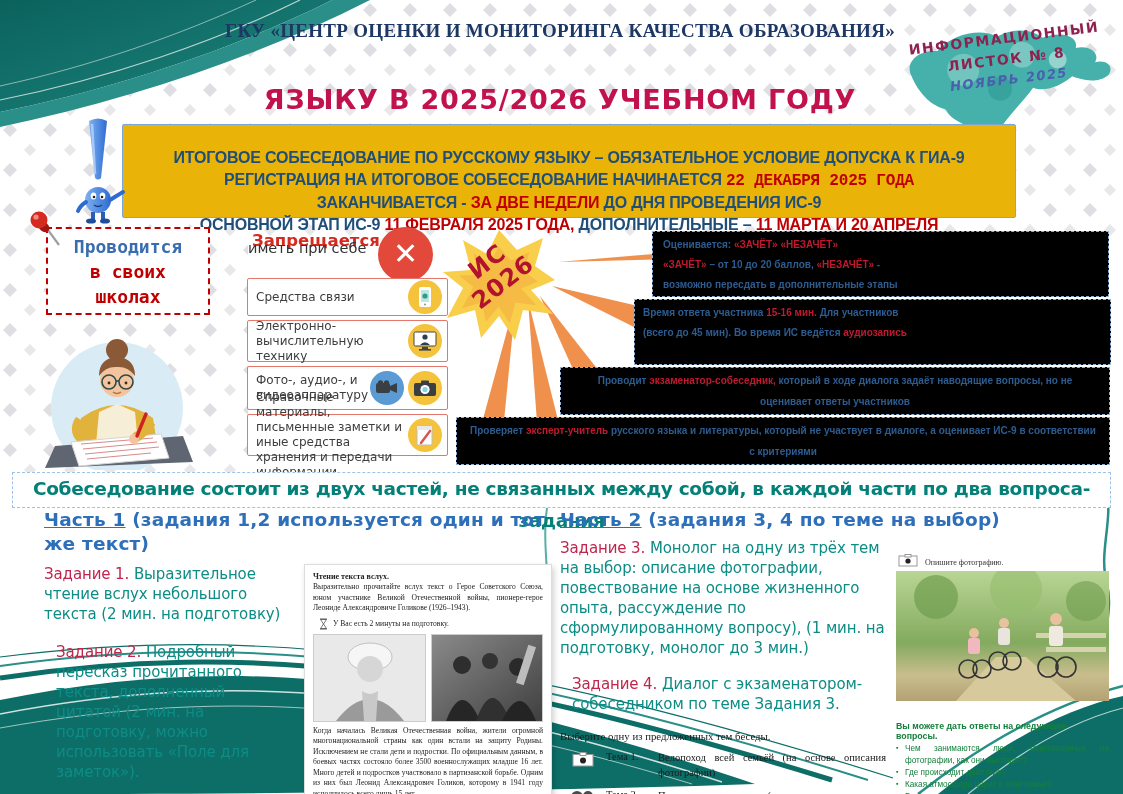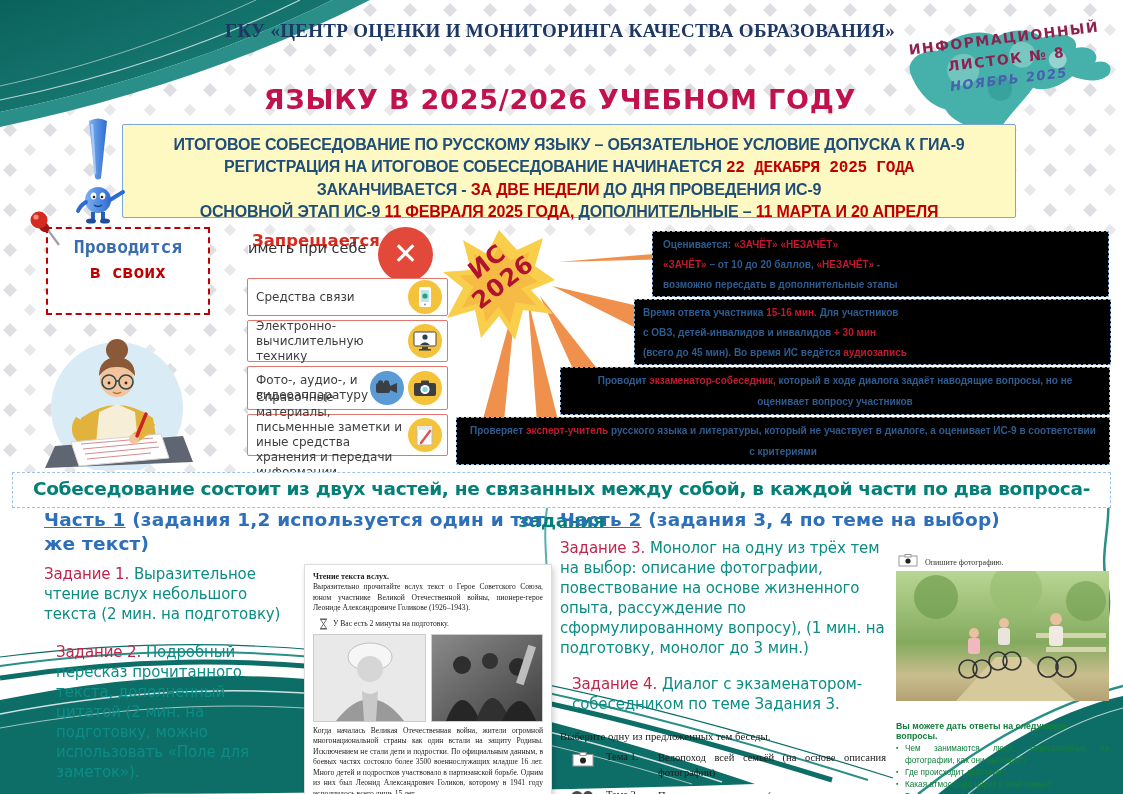--- a/index.html
+++ b/index.html
@@ -12,22 +12,22 @@
   .org-title{left:130px;top:20px;width:860px;text-align:center;
     font-family:"Liberation Serif",serif;font-weight:bold;font-size:19px;color:#1d3864;letter-spacing:.3px;}
   .main-title{left:120px;width:880px;text-align:center;font-weight:bold;font-size:27px;
     color:#c2124e;letter-spacing:.8px;}
   .badge{left:893px;top:6px;width:228px;height:118px;transform:rotate(-5deg);}
   .badge-text{position:absolute;left:0;top:22px;width:100%;text-align:center;transform:rotate(-2deg);}
   .badge-l1,.badge-l2{font-weight:bold;font-size:14px;color:#8e2150;letter-spacing:1.5px;line-height:21px;}
   .badge-l3{font-weight:bold;font-style:italic;font-size:13px;color:#4a5fae;letter-spacing:1.5px;line-height:20px;}
 
   
-  .key-box{left:122px;top:124px;width:894px;height:94px;background:#fef9c3;border:1.5px solid #7aa7d8;
-    border-radius:2px;text-align:center;padding-top:9px;box-sizing:border-box;}
+  .key-box{left:122px;top:124px;width:894px;height:94px;background:#eab308;border:1.5px solid #7aa7d8;
+    border-radius:2px;text-align:center;padding-top:22px;box-sizing:border-box;}
   .key-line{font-weight:bold;font-size:16px;line-height:21.5px;font-family:"Liberation Sans",sans-serif;letter-spacing:-.2px;}
 
   
   .schools{left:46px;top:227px;width:164px;height:88px;background:#fff;border:2px dashed #c00000;
     box-sizing:border-box;text-align:center;padding-top:5px;
     font-family:"DejaVu Sans Mono",monospace;font-weight:bold;font-size:18px;line-height:25px;}
 
   
   .forb-title{left:252px;top:231px;width:150px;font-weight:bold;font-size:16.5px;color:#d62a1f;}
   .forb-sub{left:248px;top:240px;width:150px;font-size:14.5px;color:#333;}
@@ -192,20 +192,21 @@
   <svg class="abs" width="40" height="42" style="left:26px;top:208px;z-index:3;">
     <line x1="22" y1="22" x2="33" y2="37" stroke="#9aa0a6" stroke-width="2.2"></line>
     <ellipse cx="18" cy="19" rx="6" ry="4.5" fill="#a31515" transform="rotate(40 18 19)"></ellipse>
     <circle cx="13" cy="12" r="8.5" fill="#d42a20"></circle>
     <circle cx="10" cy="9" r="2.6" fill="#f28b82"></circle>
   </svg>
 
   <div class="abs schools" style="z-index:2;">
     <div><span style="color: rgb(58, 109, 176);">Проводится</span></div>
     <div><span style="color: rgb(192, 0, 0);">в своих</span></div>
+    <div><span style="color: rgb(192, 0, 0);">школах</span></div>
   </div>
 
   <svg class="abs" width="168" height="142" viewBox="0 0 168 142" style="left:33px;top:328px;z-index:2;">
     <circle cx="84" cy="80" r="66" fill="#d9ecf6"></circle>
     <path d="M96,102 Q110,70 120,96 L122,112 L96,112 Z" fill="#e2b33c"></path>
     <path d="M48,90 Q84,64 120,90 L124,116 L44,116 Z" fill="#e2b33c"></path>
     <polygon points="66,84 84,76 102,84 105,116 63,116" fill="#f6eed6"></polygon>
     <circle cx="84" cy="52" r="17" fill="#f3c49e"></circle>
     <path d="M66,48 Q66,30 84,29 Q102,30 102,48 Q95,38 84,39 Q73,38 66,48 Z" fill="#8a5a38"></path>
     <circle cx="84" cy="22" r="11" fill="#8a5a38"></circle>
@@ -305,24 +306,23 @@
     </div>
   </div>
 
   <div class="abs ibox ibox-a" style="z-index:2;">
     <div><span style="color: rgb(45, 92, 145);">Оценивается: </span><span style="color: rgb(192, 26, 48);">«ЗАЧЁТ» «НЕЗАЧЁТ»</span></div>
     <div><span style="color: rgb(192, 26, 48);">«ЗАЧЁТ»</span><span style="color: rgb(45, 92, 145);"> – от 10 до 20 баллов, </span><span style="color: rgb(192, 26, 48);">«НЕЗАЧЁТ»</span><span style="color: rgb(45, 92, 145);"> -</span></div>
     <div><span style="color: rgb(45, 92, 145);">возможно пересдать в дополнительные этапы</span></div>
   </div>
   <div class="abs ibox ibox-b" style="z-index:2;">
     <div><span style="color: rgb(45, 92, 145);">Время ответа участника </span><span style="color: rgb(192, 26, 48);">15-16 мин.</span><span style="color: rgb(45, 92, 145);"> Для участников</span></div>
-    <div><span style="color: rgb(45, 92, 145);">с ОВЗ, детей-инвалидов и инвалидов </span><span style="color: rgb(192, 26, 48);">+ 30 мин</span></div>
     <div><span style="color: rgb(45, 92, 145);">(всего до 45 мин). Во время ИС ведётся </span><span style="color: rgb(192, 26, 48);">аудиозапись</span></div>
   </div>
-  <div class="abs ibox ibox-c" style="z-index:2;"><span style="color: rgb(45, 92, 145);">Проводит </span><span style="color: rgb(192, 26, 48);">экзаменатор-собеседник,</span><span style="color: rgb(45, 92, 145);"> который в ходе диалога задаёт наводящие вопросы, но не оценивает вопросу участников</span></div>
+  <div class="abs ibox ibox-c" style="z-index:2;"><span style="color: rgb(45, 92, 145);">Проводит </span><span style="color: rgb(192, 26, 48);">экзаменатор-собеседник,</span><span style="color: rgb(45, 92, 145);"> который в ходе диалога задаёт наводящие вопросы, но не оценивает ответы участников</span></div>
   <div class="abs ibox ibox-d" style="z-index:2;"><span style="color: rgb(45, 92, 145);">Проверяет </span><span style="color: rgb(192, 26, 48);">эксперт-учитель</span><span style="color: rgb(45, 92, 145);"> русского языка и литературы, который не участвует в диалоге, а оценивает ИС-9 в соответствии с критериями</span></div>
 
   <div class="abs banner" style="z-index:2;">Собеседование состоит из двух частей, не связанных между собой, в каждой части по два вопроса-задания</div>
 
   <div class="col col1" style="z-index:2;">
     <div class="part-head"><span style="color: rgb(46, 111, 186); text-decoration: underline;">Часть 1</span><span style="color: rgb(46, 111, 186);"> (задания 1,2 используется один и тот же текст)</span></div>
     <div class="exam-card">
       <div class="ec-head">Чтение текста вслух.</div>
       <div class="ec-intro">Выразительно прочитайте вслух текст о Герое Советского Союза, юном участнике Великой Отечественной войны, пионере-герое Леониде Александровиче Голикове (1926–1943).</div>
       <div class="ec-timer">

